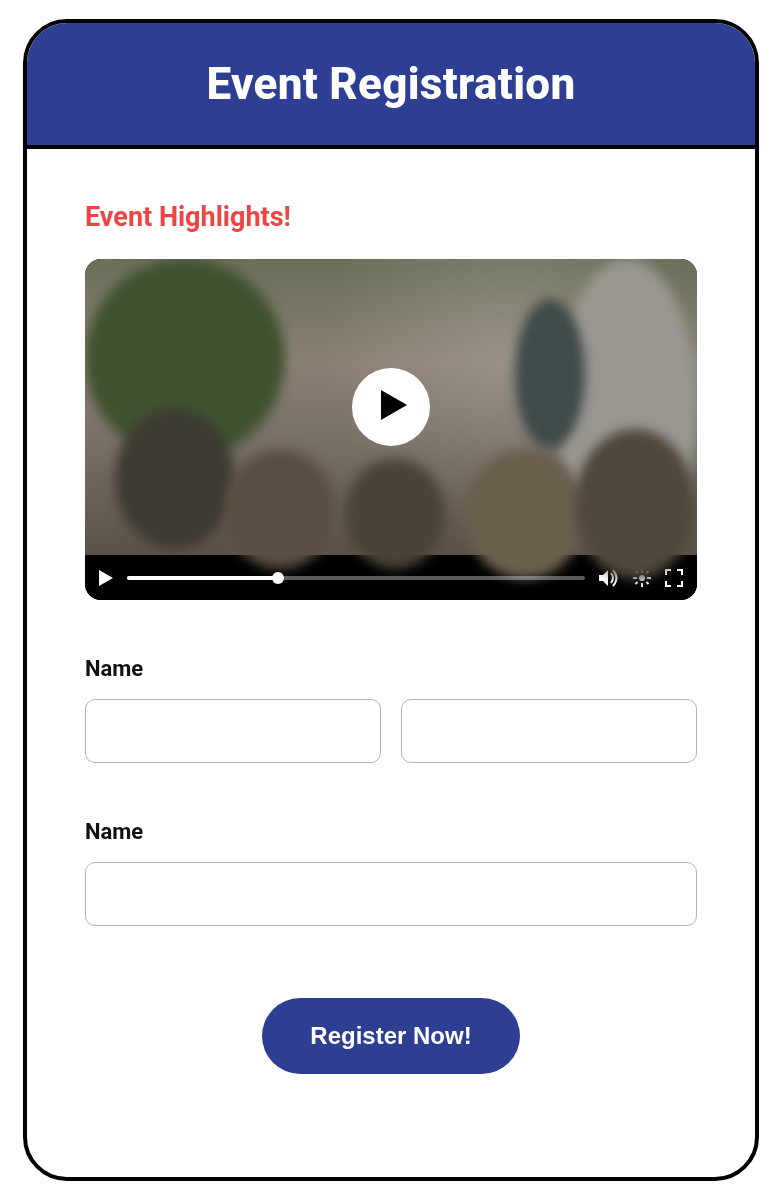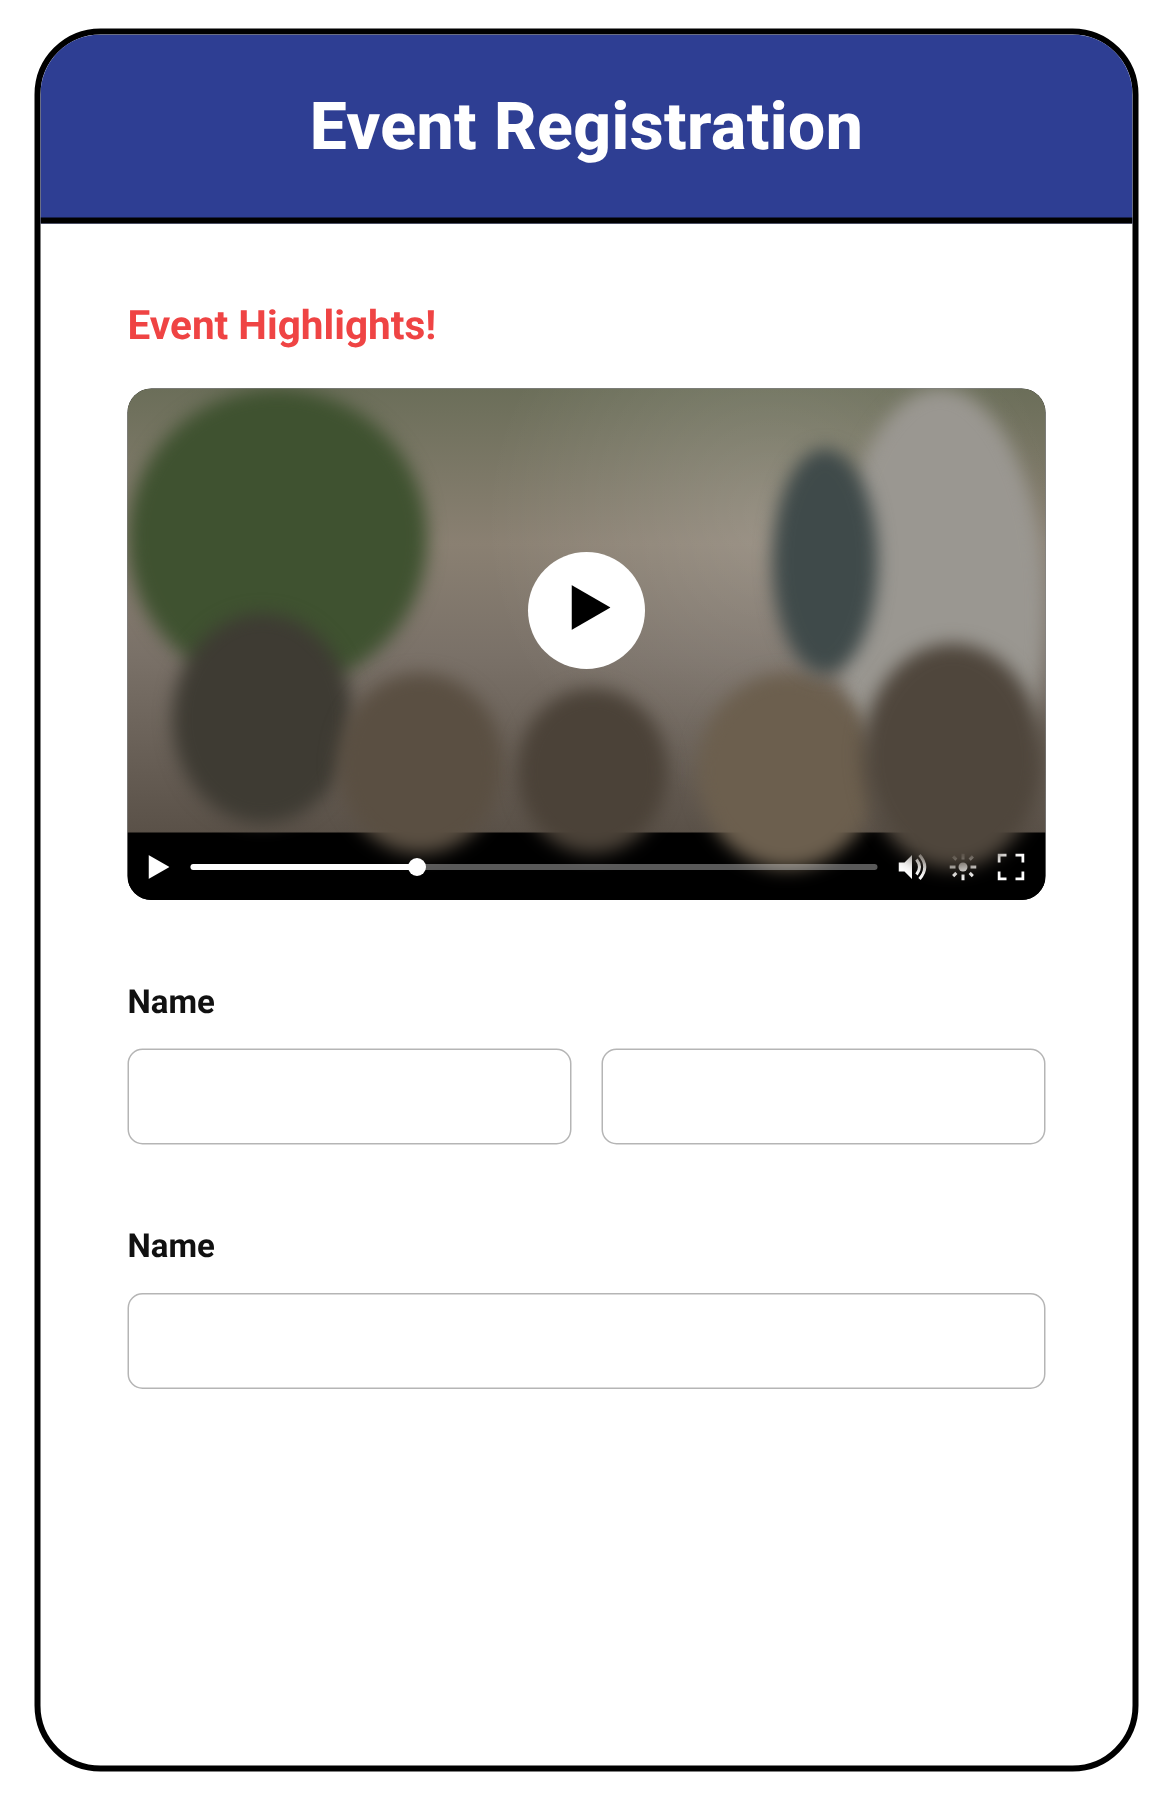--- a/index.html
+++ b/index.html
@@ -231,15 +231,18 @@
         <input class="field" type="text" value="" style="">
         <input class="field" type="text" value="" style="">
       </div>
     </div>
 
     <div class="form-group">
       <div class="label">Name</div>
       <input class="field field-full" type="email" value="" style="">
     </div>
 
+    <div class="submit-row">
+      <button class="submit-btn">Register Now!</button>
+    </div>
 
   </div>
 </div>
 
 </body></html>

